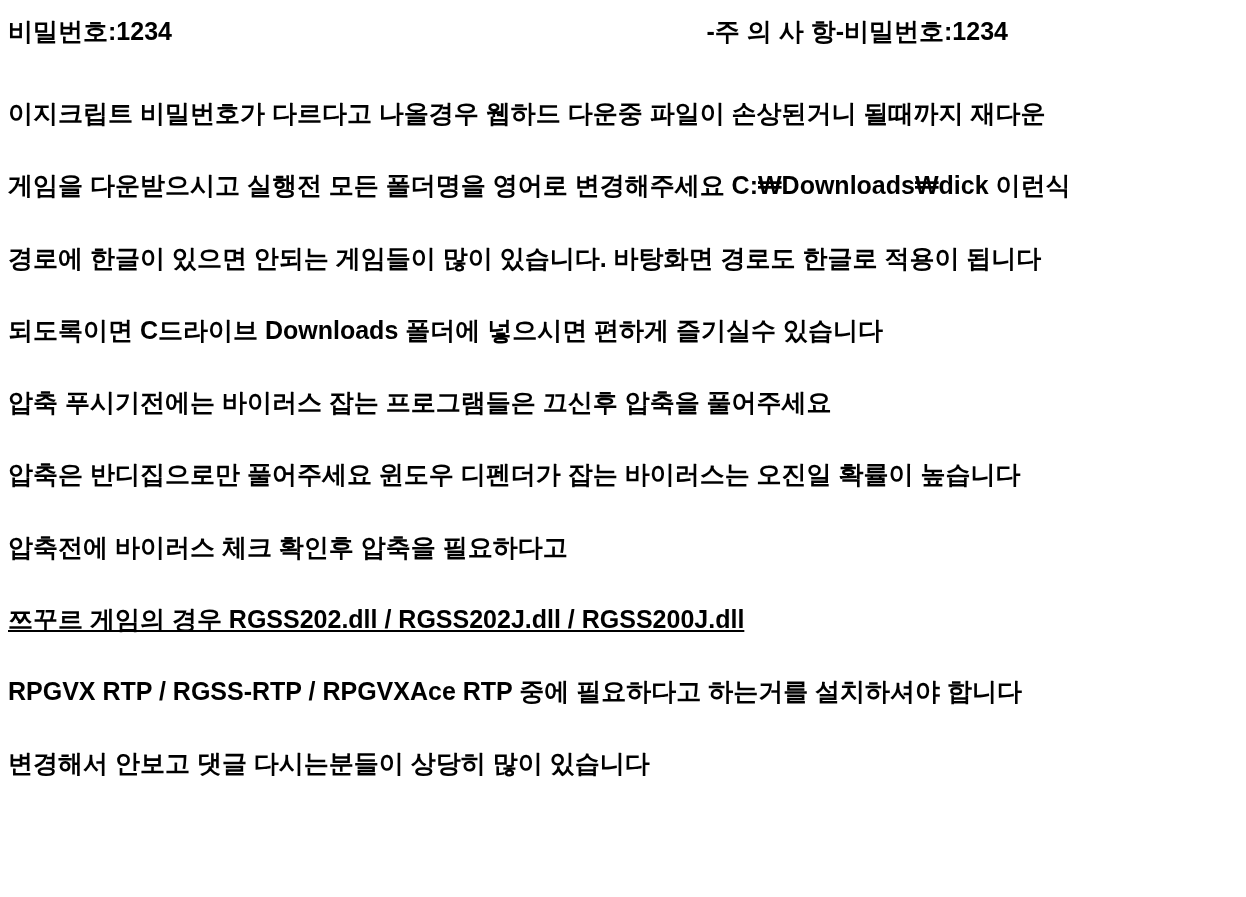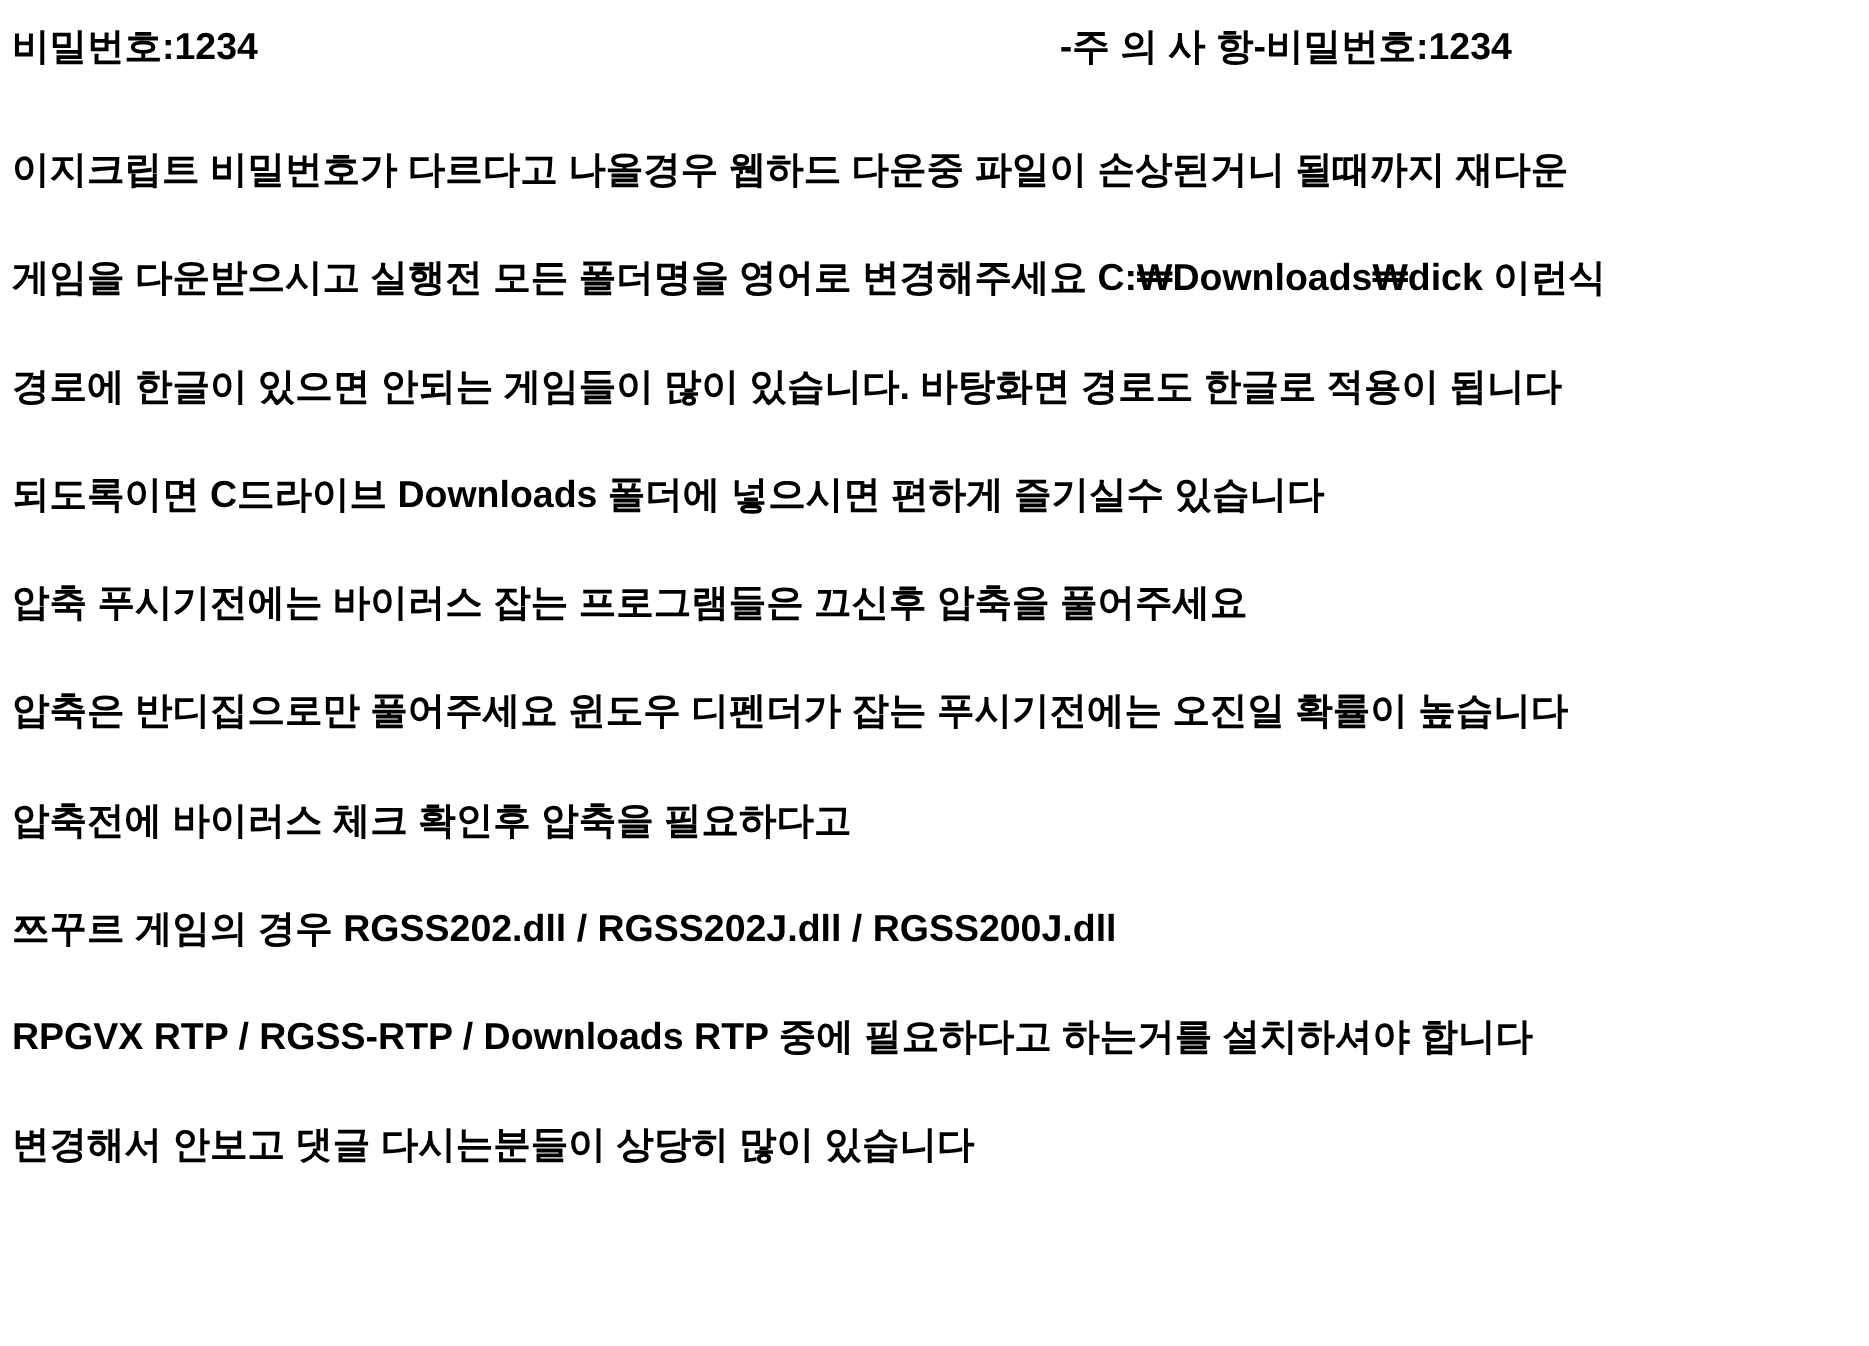--- a/index.html
+++ b/index.html
@@ -51,20 +51,21 @@
   .line {
     font-size: 25px;
     font-weight: bold;
     white-space: nowrap;
     line-height: 1.05;
     margin-bottom: 39px;
     margin-top: 46px;
   }
   .line.tight {
     margin-bottom: 6px;
+    text-decoration: underline;
   }
   .line.last {
     margin-bottom: 0;
   }
 </style>
 </head>
 <body>
 
 <div class="page">
 
@@ -72,19 +73,19 @@
     <span class="hdr-left">비밀번호:1234</span>
     <span class="hdr-center notice-title">-주   의  사   항-</span>
     <span class="hdr-right">비밀번호:1234</span>
   </div>
 
   <div class="line">이지크립트 비밀번호가 다르다고 나올경우 웹하드 다운중 파일이 손상된거니 될때까지 재다운</div>
   <div class="line">게임을 다운받으시고 실행전 모든 폴더명을 영어로 변경해주세요 C:₩Downloads₩dick 이런식</div>
   <div class="line">경로에 한글이 있으면 안되는 게임들이 많이 있습니다. 바탕화면 경로도 한글로 적용이 됩니다</div>
   <div class="line">되도록이면 C드라이브 Downloads 폴더에 넣으시면 편하게 즐기실수 있습니다</div>
   <div class="line">압축 푸시기전에는 바이러스 잡는 프로그램들은 끄신후 압축을 풀어주세요</div>
-  <div class="line">압축은 반디집으로만 풀어주세요 윈도우 디펜더가 잡는 푸시기전에는 오진일 확률이 높습니다</div>
+  <div class="line">압축은 반디집으로만 풀어주세요 윈도우 디펜더가 잡는 바이러스는 오진일 확률이 높습니다</div>
   <div class="line">압축전에 바이러스 체크 확인후 압축을 필요하다고</div>
   <div class="line tight">쯔꾸르 게임의 경우 RGSS202.dll / RGSS202J.dll / RGSS200J.dll</div>
-  <div class="line">RPGVX RTP /  RGSS-RTP  / Downloads RTP 중에 필요하다고 하는거를 설치하셔야 합니다</div>
+  <div class="line">RPGVX RTP /  RGSS-RTP  / RPGVXAce RTP 중에 필요하다고 하는거를 설치하셔야 합니다</div>
   <div class="line last">변경해서 안보고 댓글 다시는분들이 상당히 많이 있습니다</div>
 
 </div>
 
 </body></html>

